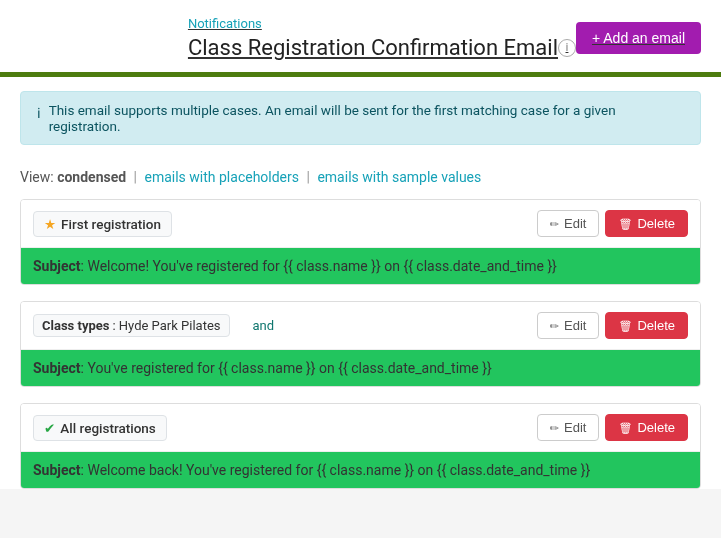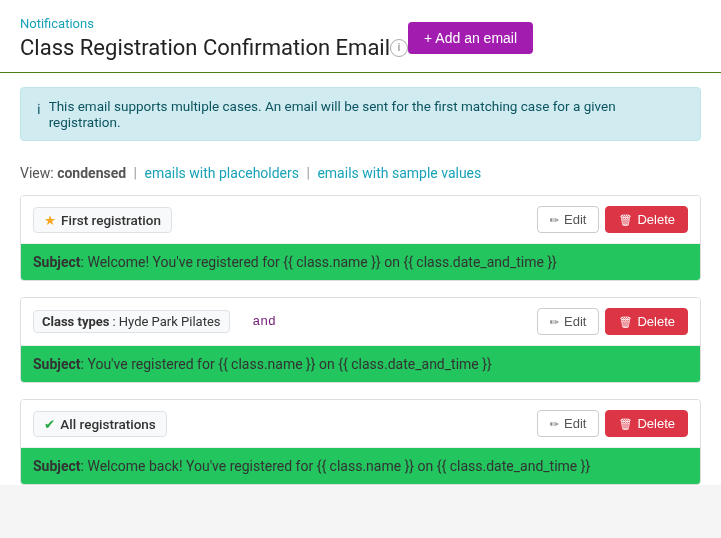--- a/index.html
+++ b/index.html
@@ -11,24 +11,25 @@
       width: 721px;
       min-height: 538px;
     }
     .page-container {
       background: #fff;
       margin: 0;
       padding: 0;
     }
     .header {
       padding: 16px 20px 12px 20px;
-      border-bottom: 1px solid #4d7c0f;
-      display: flex;
-      justify-content: flex-start;
-      align-items: center;
+      border-bottom: 5px solid #4d7c0f;
+      display: flex;
+      justify-content: flex-end;
+      align-items: center;
+      text-decoration: underline;
     }
     .header-left {}
     .breadcrumb {
       color: #17a2b8;
       font-size: 13px;
       margin-bottom: 4px;
     }
     .page-title {
       font-size: 22px;
       font-weight: 400;
@@ -165,21 +166,21 @@
     .filter-tag {
       background: #f8f9fa;
       border: 1px solid #dee2e6;
       border-radius: 4px;
       padding: 3px 8px;
       font-size: 13px;
       display: inline-flex;
       align-items: center;
     }
     .filter-tag strong { font-weight: 700; margin-right: 3px; }
-    .filter-and { font-size: 13px; color: #701a75; margin: 0 3px; font-family: Liberation Mono, monospace; }
+    .filter-and { font-size: 13px; color: #0f766e; margin: 0 3px; }
   </style>
 </head>
 <body>
 
 <div class="page-container">
 
   <div class="header">
     <div class="header-left">
       <div class="breadcrumb">Notifications</div>
       <div class="page-title">

